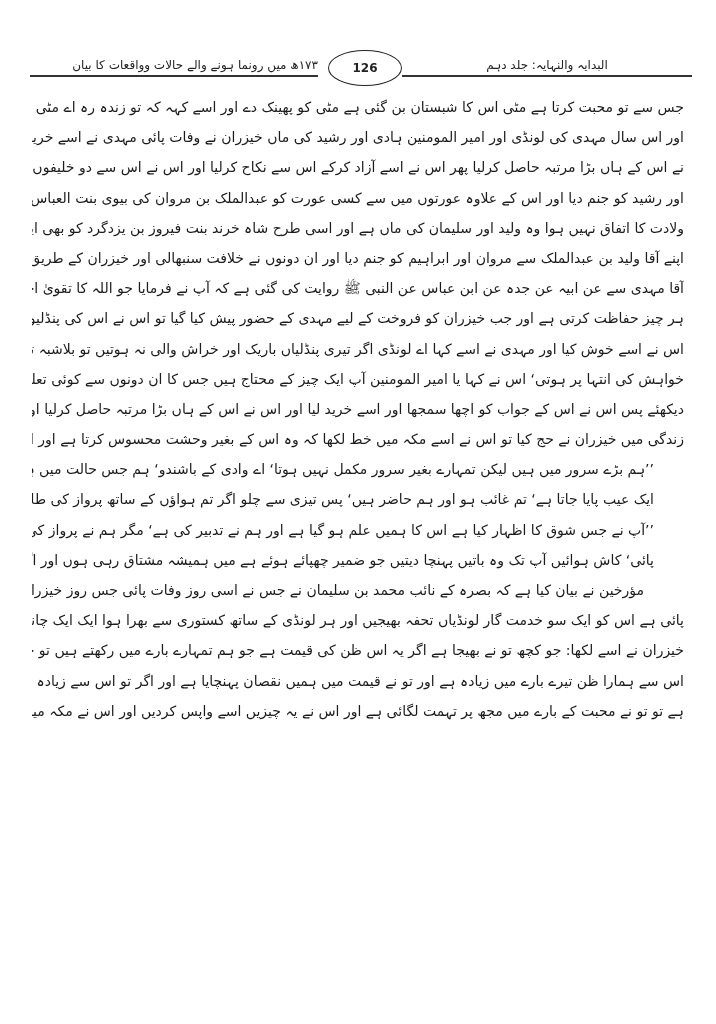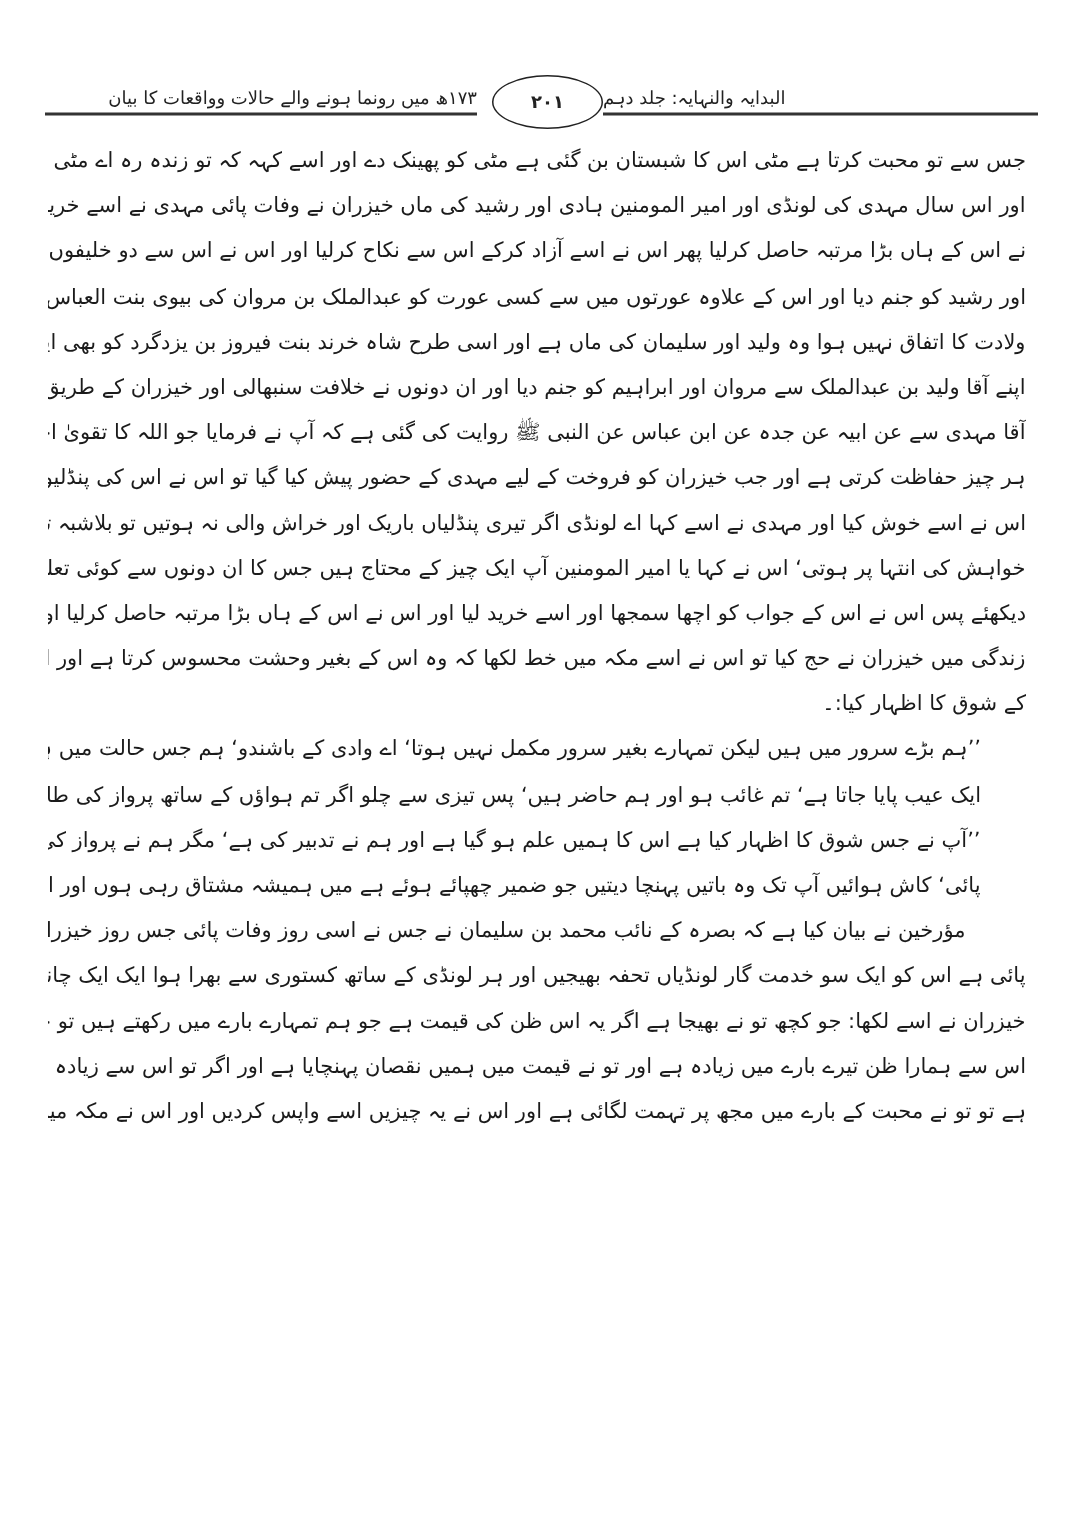--- a/index.html
+++ b/index.html
@@ -11,21 +11,21 @@
   .page { position: absolute; left: 0; top: 0; width: 716px; height: 1012px; }
   .header { position: absolute; top: 50px; left: 30px; width: 662px; height: 40px; }
   .hdr-left {
     position: absolute; left: 0; top: 8px; width: 288px;
     text-align: right; direction: rtl;
     font-size: 12px; color: #222;
     border-bottom: 2px solid #333; padding-bottom: 3px;
   }
   .hdr-right {
     position: absolute; right: 0; top: 8px; width: 290px;
-    text-align: left; direction: rtl;
+    text-align: center; direction: rtl;
     font-size: 12px; color: #222;
     border-bottom: 2px solid #333; padding-bottom: 3px;
   }
   .page-num {
     position: absolute; left: 298px; top: 0px; width: 72px; height: 34px;
     border: 1.5px solid #222; border-radius: 50%;
     text-align: center; line-height: 34px;
     font-size: 12px; font-weight: bold; color: #222;
   }
   .body-text {
@@ -42,38 +42,37 @@
   .line.indent { padding-right: 40px; }
   .line.quote { padding-right: 30px; padding-left: 40px; }
   .line.quote-short { padding-right: 30px; text-align-last: right; }
 </style>
 </head>
 <body>
 
 <div class="page">
   <div class="header">
     <div class="hdr-left">۱۷۳ھ میں رونما ہونے والے حالات وواقعات کا بیان</div>
-    <div class="page-num">۲۰۱</div>
+    <div class="page-num">126</div>
     <div class="hdr-right">البدایہ والنہایہ: جلد دہم</div>
   </div>
 
   <div class="body-text">
     <div class="line">جس سے تو محبت کرتا ہے مٹی اس کا شبستان بن گئی ہے مٹی کو پھینک دے اور اسے کہہ کہ تو زندہ رہ اے مٹی ہم تجھ سے</div>
     <div class="line">اور اس سال مہدی کی لونڈی اور امیر المومنین ہادی اور رشید کی ماں خیزران نے وفات پائی مہدی نے اسے خرید ا اور اس</div>
     <div class="line">نے اس کے ہاں بڑا مرتبہ حاصل کرلیا پھر اس نے اسے آزاد کرکے اس سے نکاح کرلیا اور اس نے اس سے دو خلیفوں موسیٰ ہادی</div>
     <div class="line">اور رشید کو جنم دیا اور اس کے علاوہ عورتوں میں سے کسی عورت کو عبدالملک بن مروان کی بیوی بنت العباس العبسیہ کے سوا اس قسم کی</div>
     <div class="line">ولادت کا اتفاق نہیں ہوا وہ ولید اور سلیمان کی ماں ہے اور اسی طرح شاہ خرند بنت فیروز بن یزدگرد کو بھی ایسا اتفاق ہوا ہے اس نے</div>
     <div class="line">اپنے آقا ولید بن عبدالملک سے مروان اور ابراہیم کو جنم دیا اور ان دونوں نے خلافت سنبھالی اور خیزران کے طریق سے اس کے</div>
     <div class="line">آقا مہدی سے عن ابیہ عن جدہ عن ابن عباس عن النبی ﷺ روایت کی گئی ہے کہ آپ نے فرمایا جو اللہ کا تقویٰ اختیار کرتا ہے اس کی</div>
     <div class="line">ہر چیز حفاظت کرتی ہے اور جب خیزران کو فروخت کے لیے مہدی کے حضور پیش کیا گیا تو اس نے اس کی پنڈلیوں کی باریکی کے سوا</div>
     <div class="line">اس نے اسے خوش کیا اور مہدی نے اسے کہا اے لونڈی اگر تیری پنڈلیاں باریک اور خراش والی نہ ہوتیں تو بلاشبہ تو خوبصورتی اور</div>
     <div class="line">خواہش کی انتہا پر ہوتی‘ اس نے کہا یا امیر المومنین آپ ایک چیز کے محتاج ہیں جس کا ان دونوں سے کوئی تعلق نہیں آپ انہیں نہ</div>
     <div class="line">دیکھئے پس اس نے اس کے جواب کو اچھا سمجھا اور اسے خرید لیا اور اس نے اس کے ہاں بڑا مرتبہ حاصل کرلیا اور ایک دفعہ مہدی کی</div>
     <div class="line">زندگی میں خیزران نے حج کیا تو اس نے اسے مکہ میں خط لکھا کہ وہ اس کے بغیر وحشت محسوس کرتا ہے اور ان اشعار کے ذریعے اس</div>
-    <div class="line short">کے شوق کا اظہار کیا:۔</div>
     <div class="line quote">’’ہم بڑے سرور میں ہیں لیکن تمہارے بغیر سرور مکمل نہیں ہوتا‘ اے وادی کے باشندو‘ ہم جس حالت میں ہیں اس میں</div>
     <div class="line quote">ایک عیب پایا جاتا ہے‘ تم غائب ہو اور ہم حاضر ہیں‘ پس تیزی سے چلو اگر تم ہواؤں کے ساتھ پرواز کی طاقت رکھتے ہو تو</div>
     <div class="line quote">’’آپ نے جس شوق کا اظہار کیا ہے اس کا ہمیں علم ہو گیا ہے اور ہم نے تدبیر کی ہے‘ مگر ہم نے پرواز کی طاقت نہیں</div>
     <div class="line quote">پائی‘ کاش ہوائیں آپ تک وہ باتیں پہنچا دیتیں جو ضمیر چھپائے ہوئے ہے میں ہمیشہ مشتاق رہی ہوں اور اگر آپ</div>
     <div class="line indent">مؤرخین نے بیان کیا ہے کہ بصرہ کے نائب محمد بن سلیمان نے جس نے اسی روز وفات پائی جس روز خیزران نے وفات</div>
     <div class="line">پائی ہے اس کو ایک سو خدمت گار لونڈیاں تحفہ بھیجیں اور ہر لونڈی کے ساتھ کستوری سے بھرا ہوا ایک ایک چاندی کا جام بھی تھا تو</div>
     <div class="line">خیزران نے اسے لکھا: جو کچھ تو نے بھیجا ہے اگر یہ اس ظن کی قیمت ہے جو ہم تمہارے بارے میں رکھتے ہیں تو جو کچھ تو نے بھیجا ہے</div>
     <div class="line">اس سے ہمارا ظن تیرے بارے میں زیادہ ہے اور تو نے قیمت میں ہمیں نقصان پہنچایا ہے اور اگر تو اس سے زیادہ مؤدت کا خواہاں</div>
     <div class="line">ہے تو تو نے محبت کے بارے میں مجھ پر تہمت لگائی ہے اور اس نے یہ چیزیں اسے واپس کردیں اور اس نے مکہ میں وہ مشہور گھر</div>
   </div>

